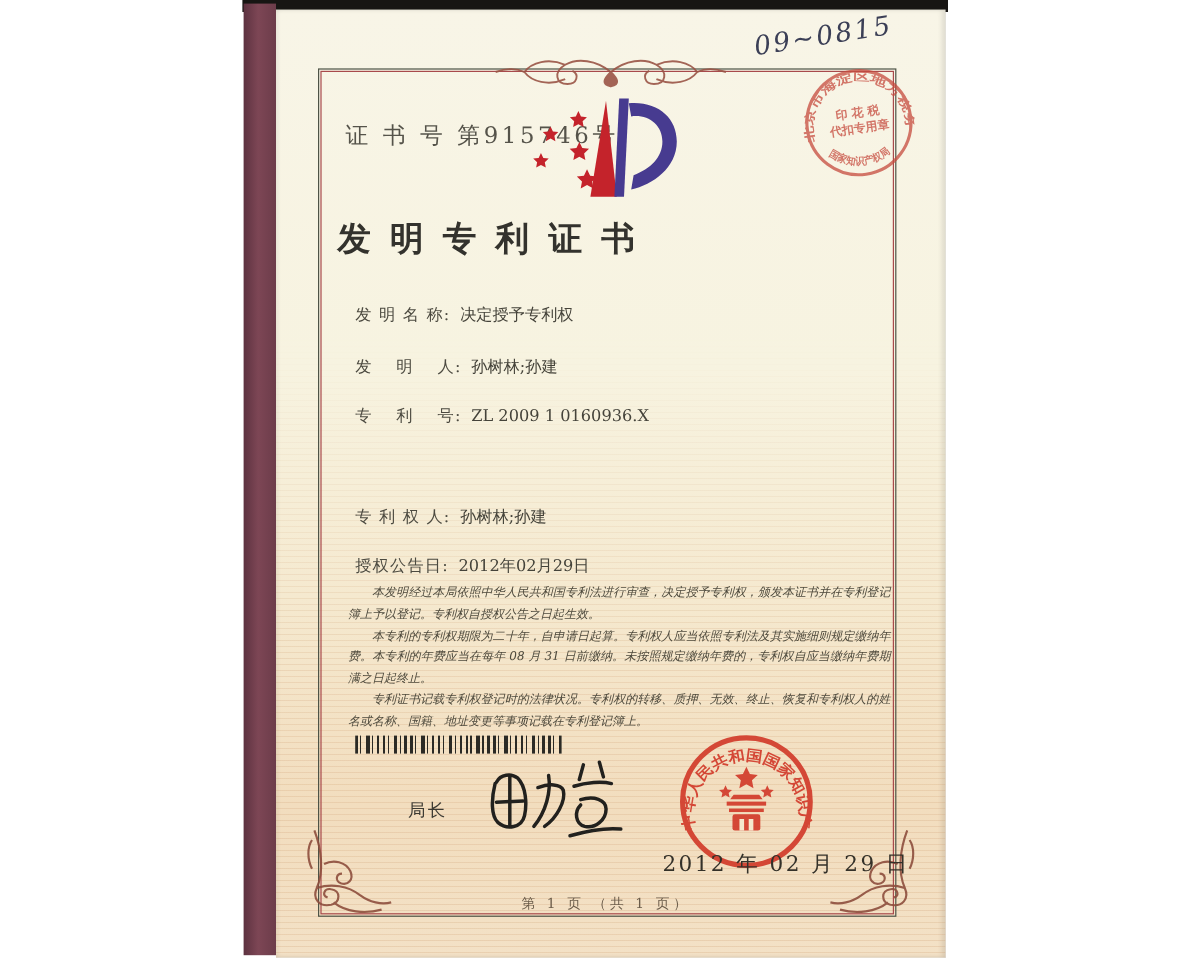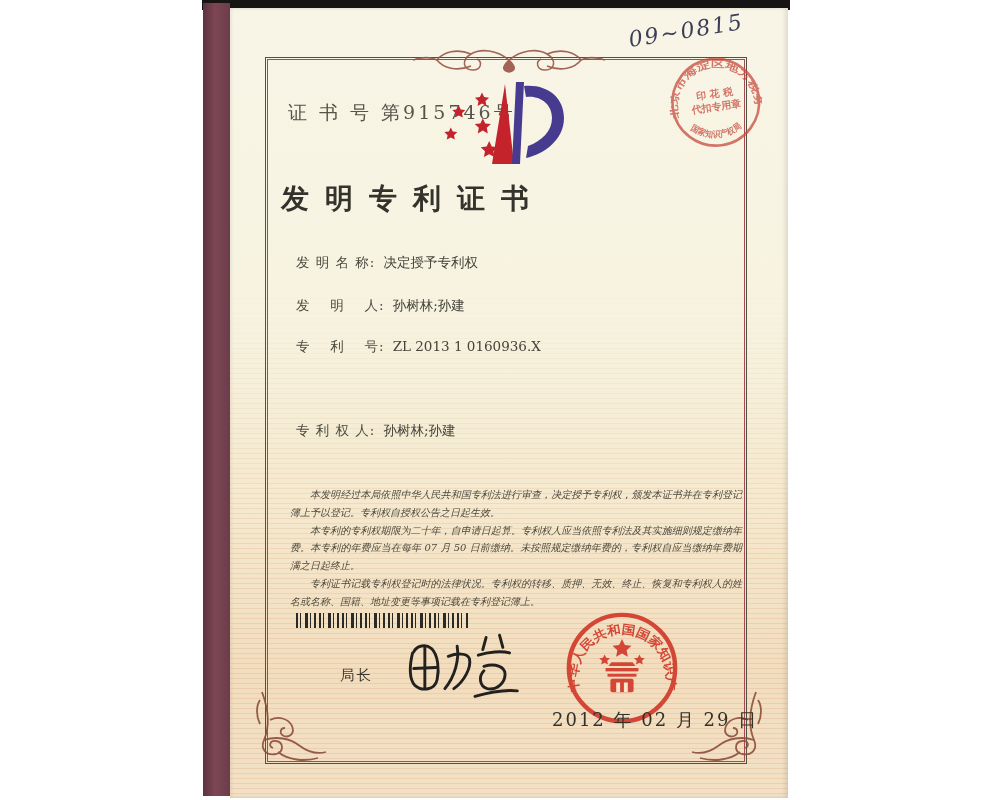--- a/index.html
+++ b/index.html
@@ -118,29 +118,32 @@
 
     <div class="title">发明专利证书</div>
 
     <div class="field f0">
       <span class="lbl">发 明 名 称:</span><span class="val">决定授予专利权</span>
     </div>
     <div class="field f1">
       <span class="lbl">发　 明　 人:</span><span class="val">孙树林;孙建</span>
     </div>
     <div class="field f2">
-      <span class="lbl">专　 利　 号:</span><span class="val">ZL 2013 1 0160936.X</span>
+      <span class="lbl">专　 利　 号:</span><span class="val">ZL 2009 1 0160936.X</span>
     </div>
     <div class="field f4">
       <span class="lbl">专 利 权 人:</span><span class="val">孙树林;孙建</span>
     </div>
+    <div class="field f5">
+      <span class="lbl">授权公告日:</span><span class="val">2012年02月29日</span>
+    </div>
 
     <div class="legal">
       <p>本发明经过本局依照中华人民共和国专利法进行审查，决定授予专利权，颁发本证书并在专利登记簿上予以登记。专利权自授权公告之日起生效。</p>
-      <p>本专利的专利权期限为二十年，自申请日起算。专利权人应当依照专利法及其实施细则规定缴纳年费。本专利的年费应当在每年 07 月 50 日前缴纳。未按照规定缴纳年费的，专利权自应当缴纳年费期满之日起终止。</p>
+      <p>本专利的专利权期限为二十年，自申请日起算。专利权人应当依照专利法及其实施细则规定缴纳年费。本专利的年费应当在每年 08 月 31 日前缴纳。未按照规定缴纳年费的，专利权自应当缴纳年费期满之日起终止。</p>
       <p>专利证书记载专利权登记时的法律状况。专利权的转移、质押、无效、终止、恢复和专利权人的姓名或名称、国籍、地址变更等事项记载在专利登记簿上。</p>
     </div>
 
     <div class="barcode"></div>
 
     <div class="director">局长</div>
 
     <svg class="signature" width="165" height="78" viewBox="0 0 110 70">
       <g fill="none" stroke="#22211e" stroke-width="2.6" stroke-linecap="round">
         <path d="M12,26 C9,38 9,50 14,55 C21,61 32,59 34,50 C36,41 35,28 29,22 C24,18 16,19 13,25"></path>
@@ -171,20 +174,21 @@
           <polygon points="46,58 74,58 71,54 49,54"></polygon>
           <rect x="45" y="66" width="30" height="3"></rect>
           <rect x="48" y="71" width="24" height="14" rx="2"></rect>
           <rect x="54" y="75" width="4" height="10" fill="#f5e9cf"></rect>
           <rect x="62" y="75" width="4" height="10" fill="#f5e9cf"></rect>
         </g>
       </g>
     </svg>
     <div class="issue-date">2012 年 02 月 29 日</div>
 
+    <div class="footer">第 1 页 （共 1 页）</div>
 
     <svg class="tax-stamp" width="112" height="104" viewBox="0 0 120 120">
       <g opacity="0.85">
         <circle cx="60" cy="58" r="50" fill="none" stroke="#c64a3e" stroke-width="3"></circle>
         <path id="taxTop" d="M 16,72 A 45,45 0 1 1 104,72" fill="none"></path>
         <path id="taxBottom" d="M 24,82 A 48,48 0 0 0 96,82" fill="none"></path>
         <text font-size="10.5" fill="#c64a3e" font-weight="bold">
           <textPath href="#taxTop" startOffset="2" textLength="172" lengthAdjust="spacingAndGlyphs">北京市海淀区地方税务局</textPath>
         </text>
         <text font-size="10" fill="#c64a3e" font-weight="bold">

